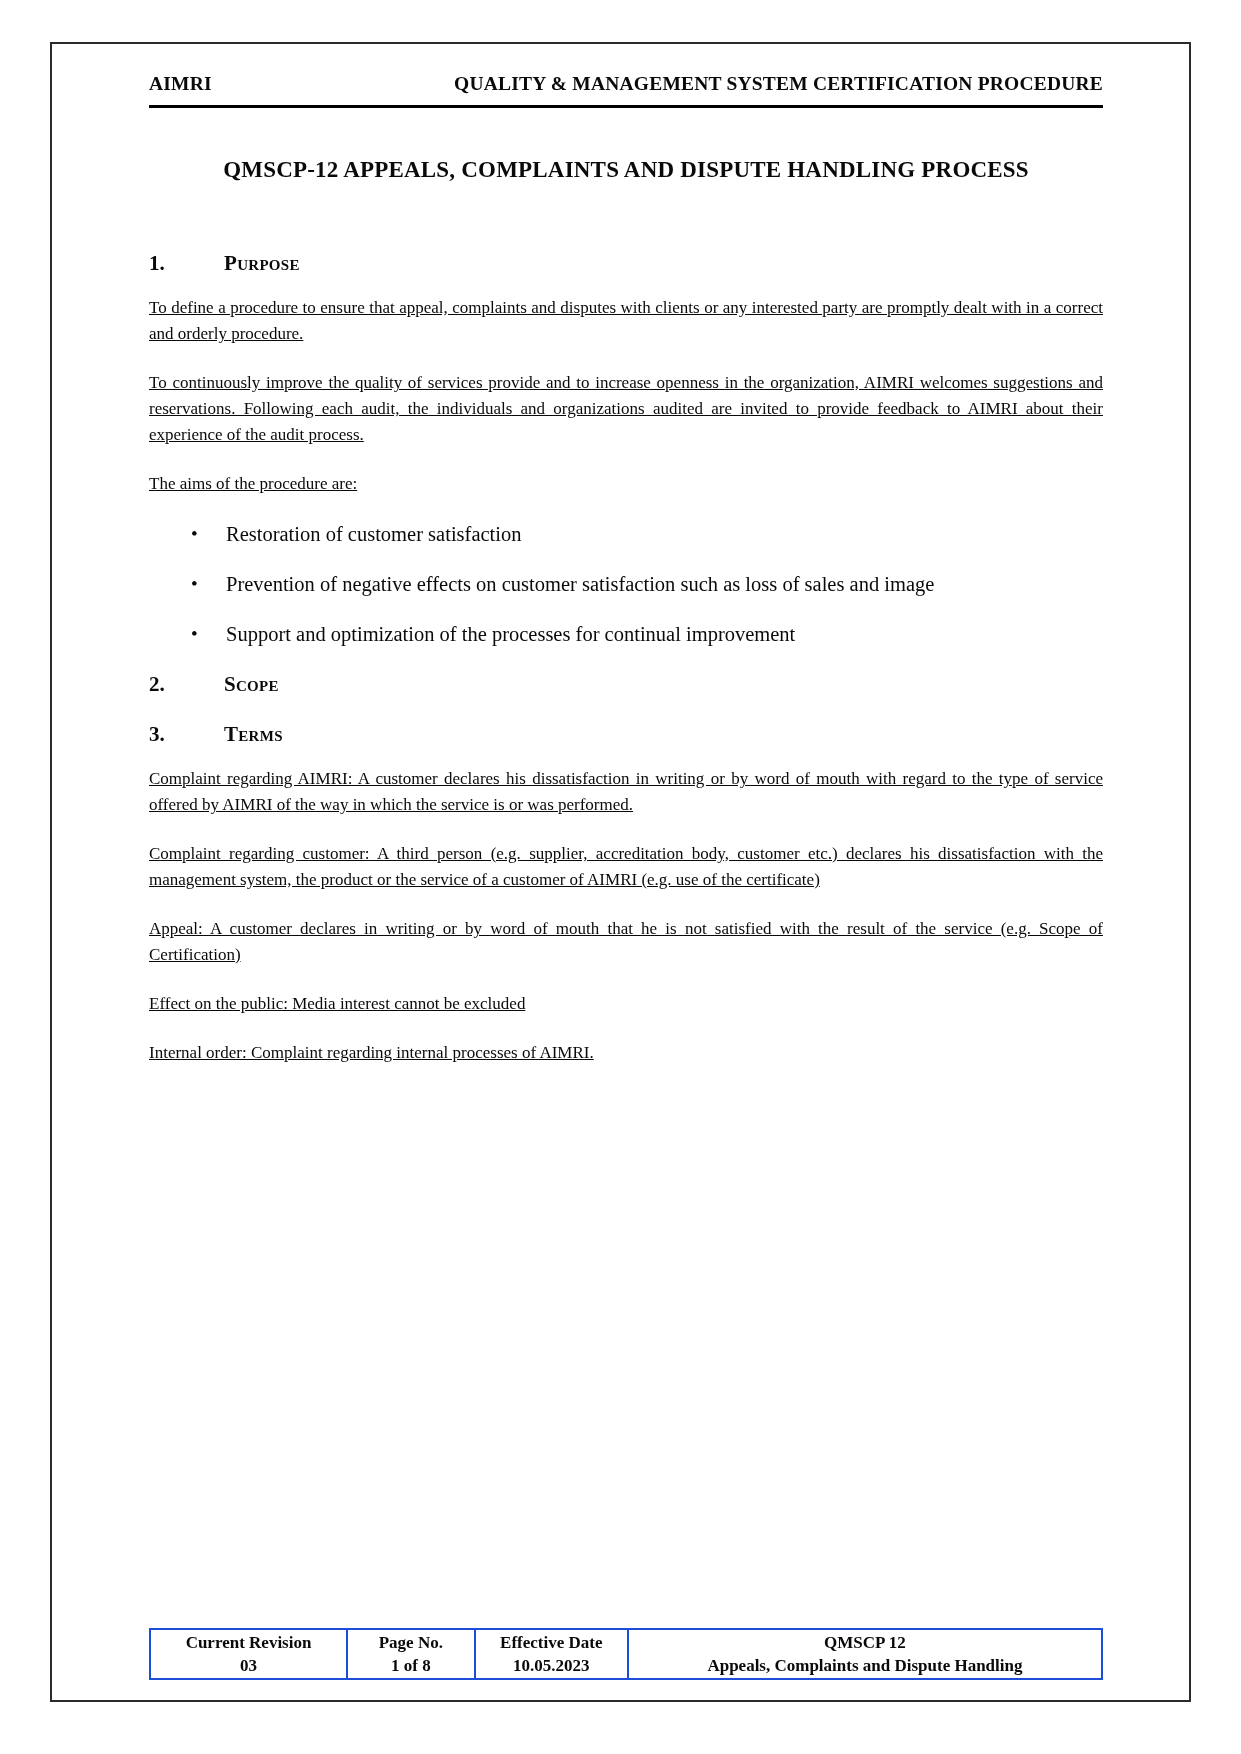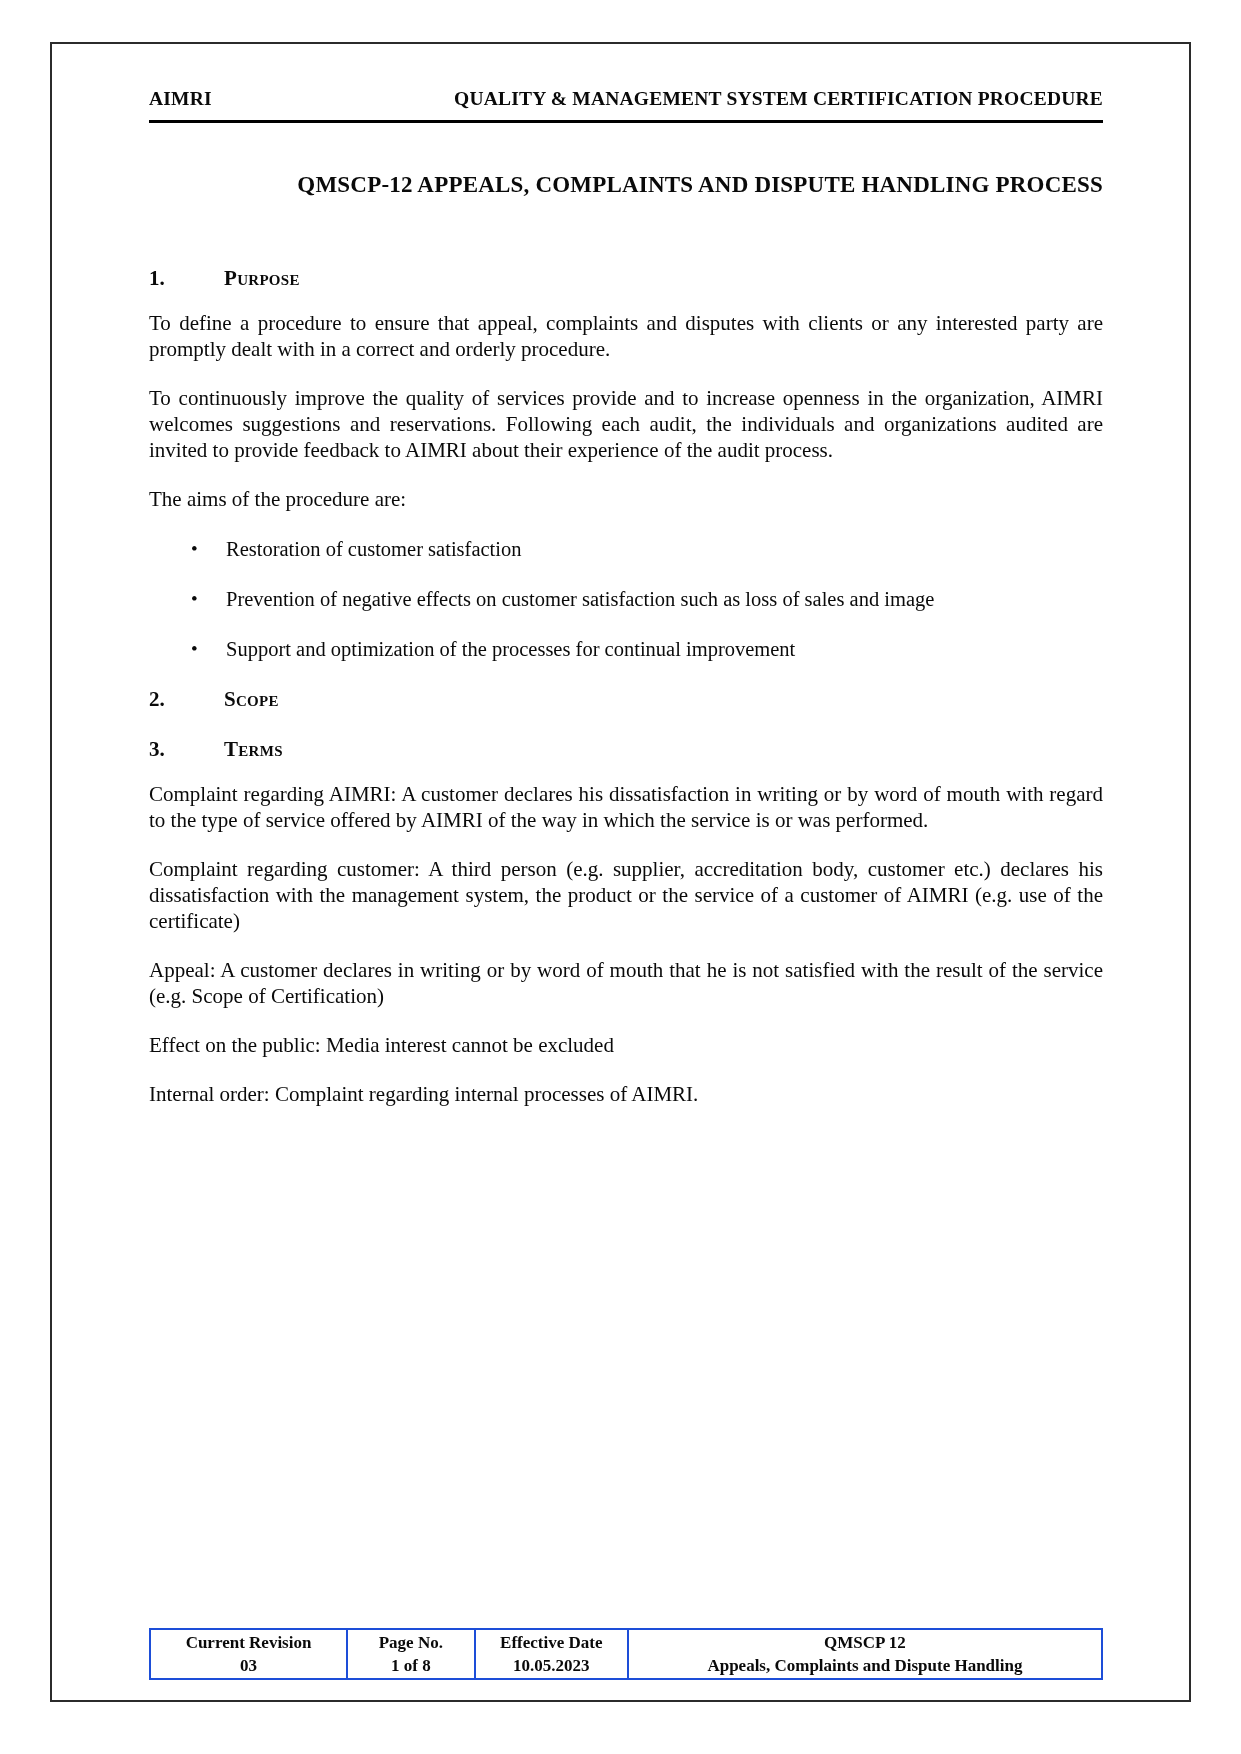--- a/index.html
+++ b/index.html
@@ -22,35 +22,35 @@
     width: 1137px;
     height: 1656px;
     border: 2px solid #2b2b2b;
     background: #ffffff;
     box-sizing: content-box;
   }
   .doc-content {
     position: absolute;
     left: 97px;
     right: 86px;
-    top: 44px;
+    top: 29px;
   }
   .doc-header {
     display: flex;
     justify-content: space-between;
     align-items: baseline;
     font-weight: bold;
     font-size: 19.5px;
     letter-spacing: 0.2px;
     border-bottom: 3px solid #000000;
     padding-bottom: 10px;
   }
   .doc-title {
     margin-top: 48px;
-    text-align: right;
+    text-align: center;
     font-weight: bold;
     font-size: 23px;
     line-height: 28px;
     letter-spacing: 0.2px;
   }
   .section-heading {
     display: flex;
     font-weight: bold;
     font-size: 21px;
     line-height: 26px;
@@ -61,24 +61,25 @@
   }
   .section-heading .sec-num {
     width: 75px;
     flex: 0 0 75px;
   }
   .section-heading .sec-label {
     font-variant: small-caps;
     letter-spacing: 0.3px;
   }
   .para {
-    font-size: 21px;
+    font-size: 17px;
     line-height: 26px;
     text-align: justify;
     margin: 23px 0 0 0;
+    text-decoration: underline;
   }
   .para.after-heading {
     margin-top: 19px;
   }
   .bullet-list {
     margin: 0;
     padding: 0;
   }
   .bullet-item {
     position: relative;

